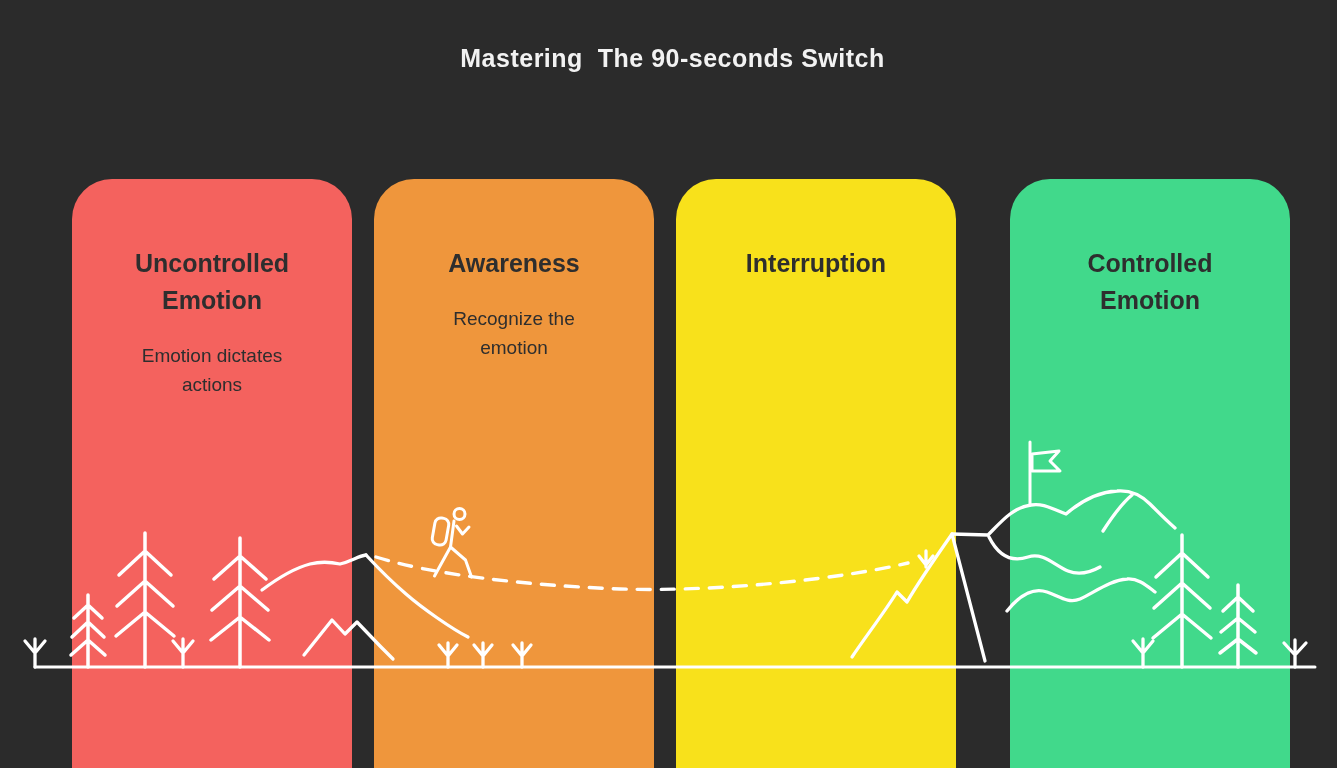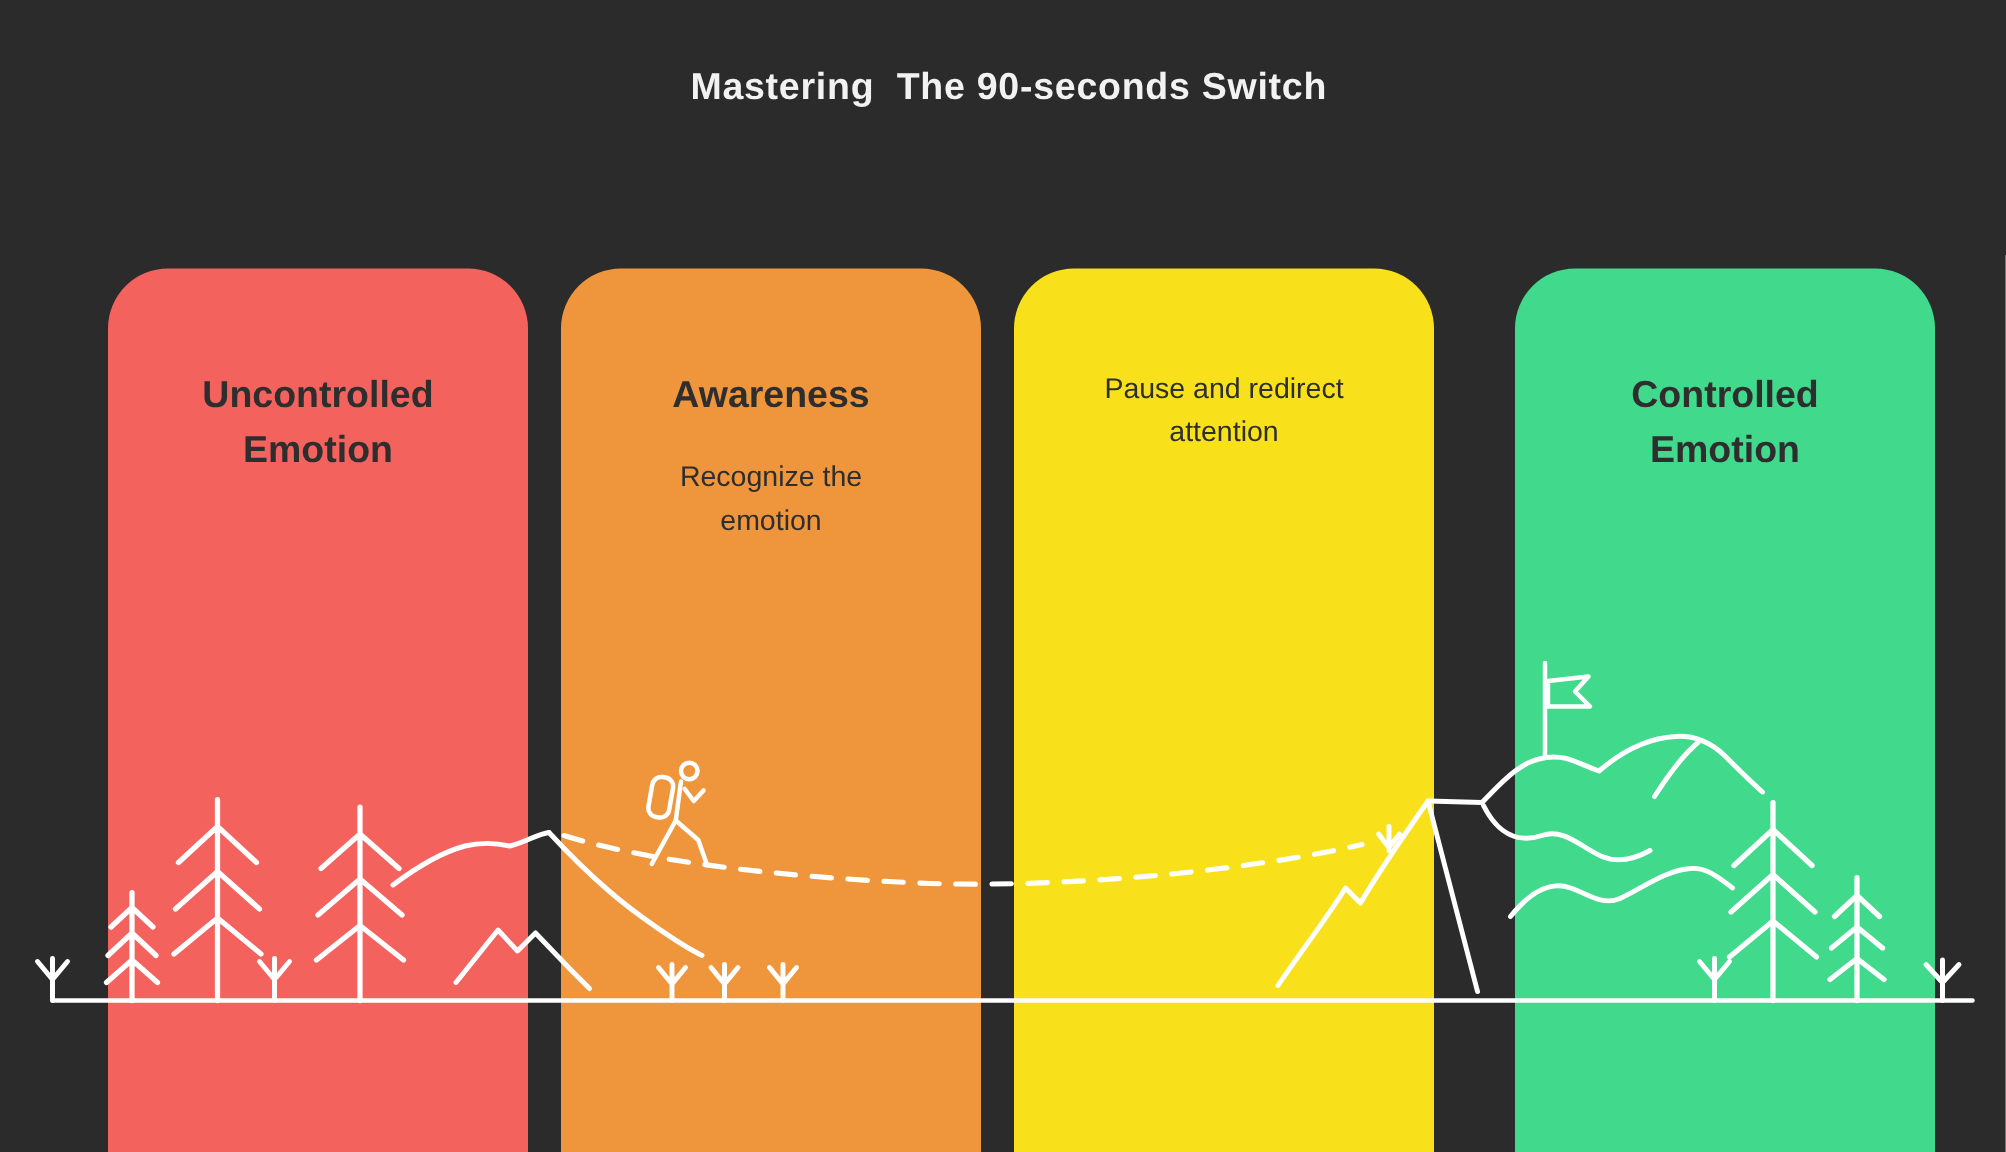--- a/index.html
+++ b/index.html
@@ -18,29 +18,30 @@
 <body>
 
 <div class="canvas" style="background: rgb(43, 43, 43);">
 
   <h1 class="title" style="color: rgb(242, 242, 242);">Mastering  The 90-seconds Switch</h1>
 
   <div class="cards" style="color: rgb(46, 46, 46);">
     <div class="card" style="background: rgb(244, 98, 94);">
       <h2>Uncontrolled
 Emotion</h2>
+      <p>Emotion dictates
+actions</p>
     </div>
     <div class="card" style="background: rgb(239, 150, 60);">
       <h2>Awareness</h2>
       <p>Recognize the
 emotion</p>
     </div>
     <div class="card" style="background: rgb(248, 225, 27);">
-      <p>Pause and redirect
-attention</p>
+      <h2>Interruption</h2>
     </div>
     <div class="card" style="background: rgb(65, 217, 139); margin-left: 32px;">
       <h2>Controlled
 Emotion</h2>
     </div>
   </div>
 
   <svg class="art" width="1337" height="768" viewBox="0 0 1337 768">
     <g fill="none" stroke="#ffffff" stroke-width="3.3" stroke-linecap="round" stroke-linejoin="round">
 

